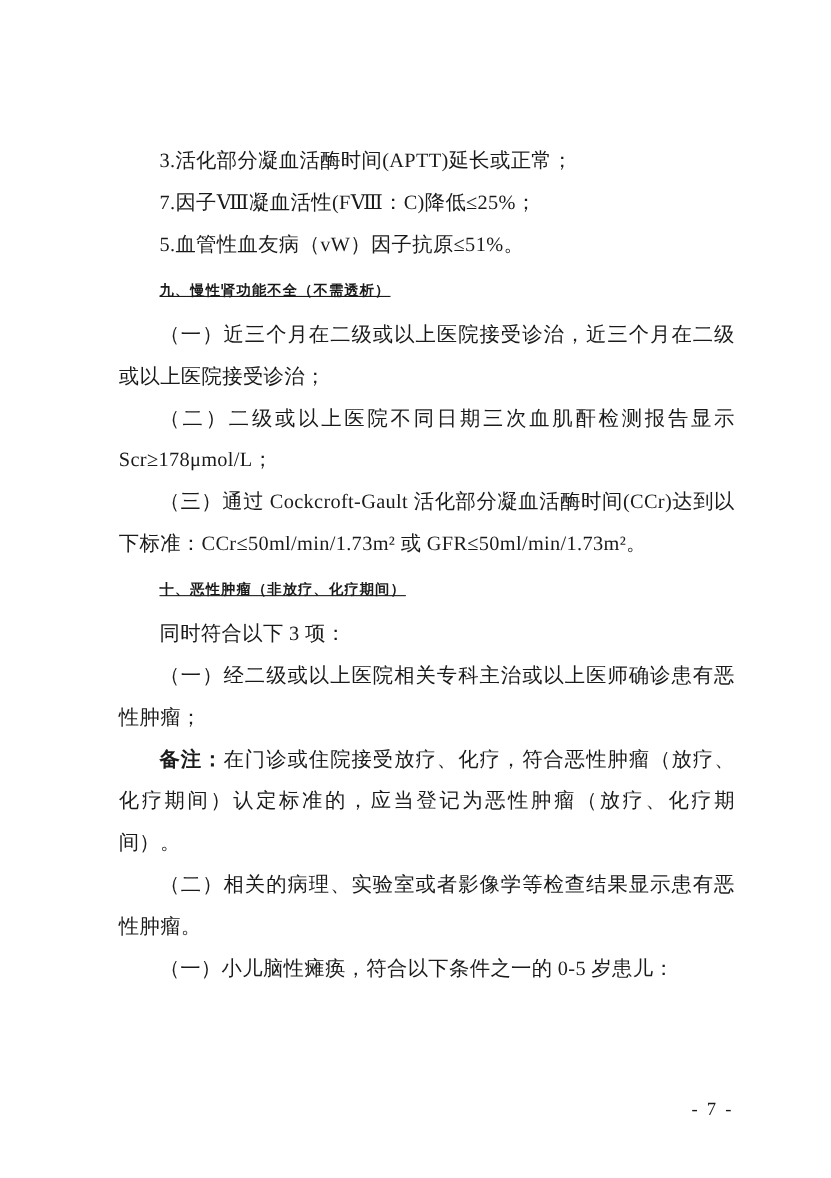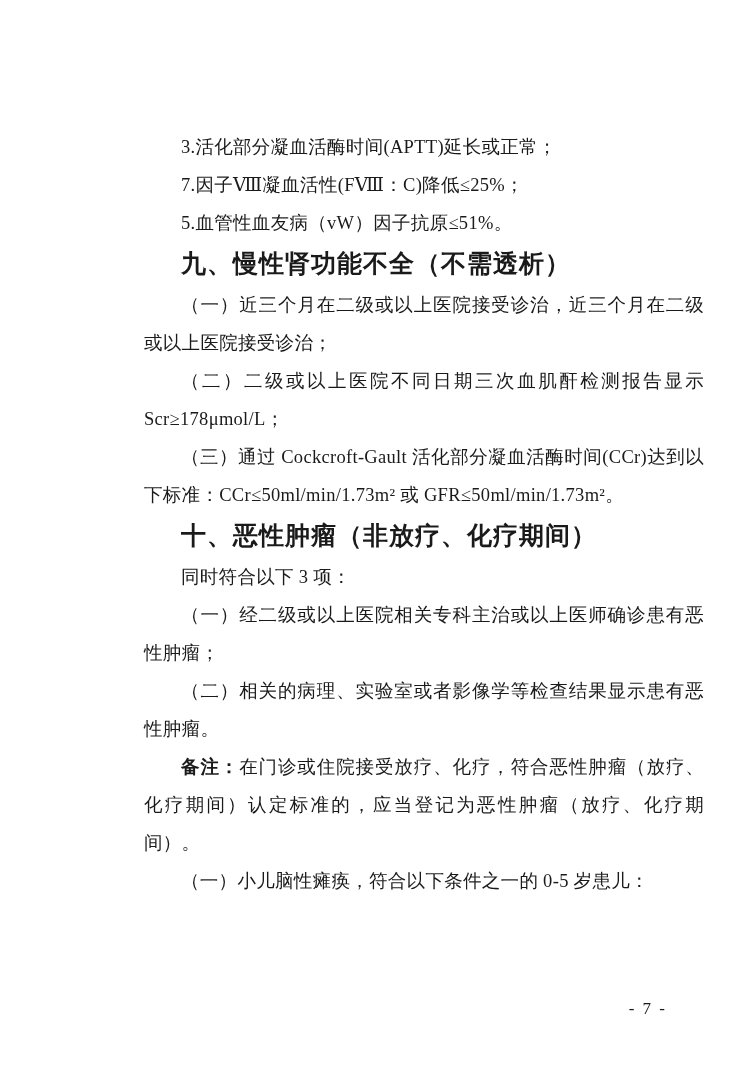--- a/index.html
+++ b/index.html
@@ -15,38 +15,38 @@
     box-sizing: border-box;
     font-family: "Liberation Serif", "DejaVu Serif", serif;
     color: #1a1a1a;
     overflow: hidden;
   }
   .content {
     position: absolute;
     left: 108px;
     top: 128px;
     width: 560px;
-    margin-left: 36px;
   }
   .line {
     font-size: 18.5px;
     line-height: 38px;
     letter-spacing: 0.3px;
     text-align: justify;
     white-space: pre-wrap;
   }
   .indent {
     text-indent: 37px;
   }
   .heading {
-    font-size: 25px;
+    font-size: 13px;
     line-height: 44px;
     font-weight: bold;
     text-indent: 37px;
     letter-spacing: 1px;
+    text-decoration: underline;
   }
   .note {
     text-indent: 37px;
     letter-spacing: 0.2px;
   }
   .note b {
     font-weight: bold;
   }
   .pagenum {
     position: absolute;
@@ -67,22 +67,22 @@
     <div class="line indent">5.血管性血友病（vW）因子抗原≤51%。</div>
 
     <div class="heading">九、慢性肾功能不全（不需透析）</div>
     <div class="line indent">（一）近三个月在二级或以上医院接受诊治，近三个月在二级或以上医院接受诊治；</div>
     <div class="line indent">（二）二级或以上医院不同日期三次血肌酐检测报告显示Scr≥178μmol/L；</div>
     <div class="line indent">（三）通过 Cockcroft-Gault 活化部分凝血活酶时间(CCr)达到以下标准：CCr≤50ml/min/1.73m² 或 GFR≤50ml/min/1.73m²。</div>
 
     <div class="heading">十、恶性肿瘤（非放疗、化疗期间）</div>
     <div class="line indent">同时符合以下 3 项：</div>
     <div class="line indent">（一）经二级或以上医院相关专科主治或以上医师确诊患有恶性肿瘤；</div>
+    <div class="line note"><b>备注：</b><span>在门诊或住院接受放疗、化疗，符合恶性肿瘤（放疗、化疗期间）认定标准的，应当登记为恶性肿瘤（放疗、化疗期间）。</span></div>
+
     <div class="line indent">（二）相关的病理、实验室或者影像学等检查结果显示患有恶性肿瘤。</div>
-
-    <div class="line note"><b>备注：</b><span>在门诊或住院接受放疗、化疗，符合恶性肿瘤（放疗、化疗期间）认定标准的，应当登记为恶性肿瘤（放疗、化疗期间）。</span></div>
 
     <div class="line indent">（一）小儿脑性瘫痪，符合以下条件之一的 0-5 岁患儿：</div>
 
   </div>
 
   <div class="pagenum">- 7 -</div>
 </div>
 
 </body></html>

